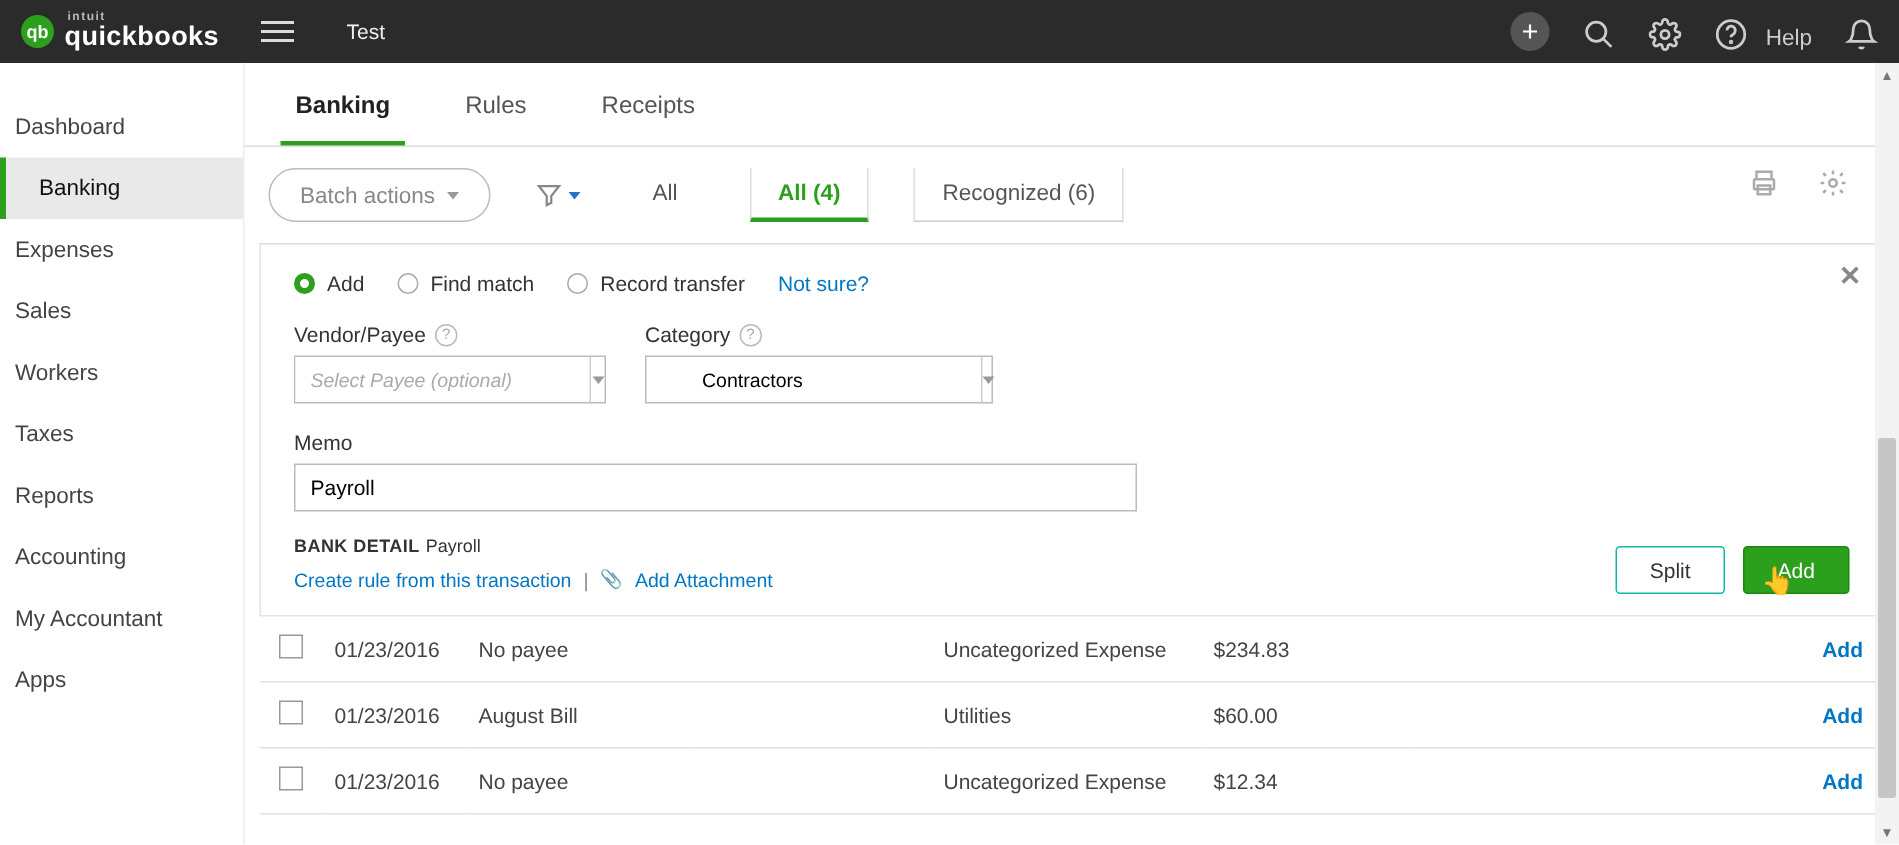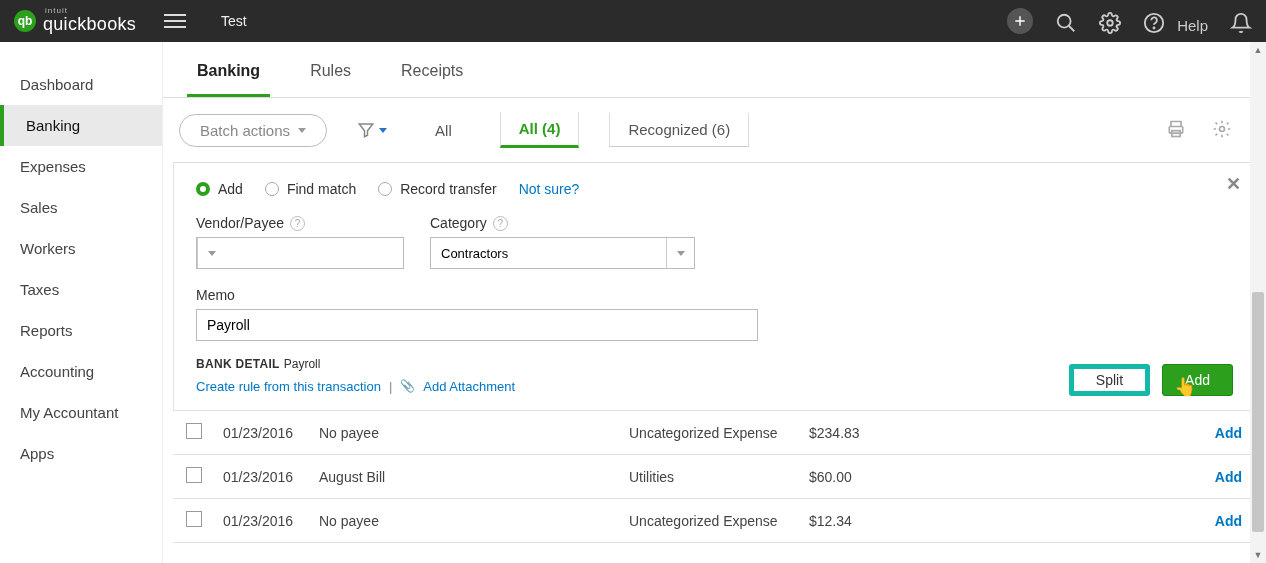--- a/index.html
+++ b/index.html
@@ -1,39 +1,39 @@
 <!DOCTYPE html>
 <html><head>
 <meta charset="utf-8">
 <style>
   * { box-sizing: border-box; margin: 0; padding: 0; font-family: -apple-system, BlinkMacSystemFont, "Segoe UI", Arial, sans-serif; }
   body { width:1266px; height:563px; overflow:hidden; background:#fff; color:#333; font-size:14px;}
   .topbar { height:42px; background:#2b2b2b; color:#fff; display:flex; align-items:center; padding:0 14px; }
   .logo-dot { width:22px; height:22px; background:#2ca01c; border-radius:50%; display:flex; align-items:center; justify-content:center; margin-right:7px; font-weight:bold; color:#fff; font-size:12px;}
-  .brand { font-size:18px; font-weight:400; letter-spacing:.3px; margin-right:28px;}
+  .brand { font-size:18px; font-weight:700; letter-spacing:.3px; margin-right:28px;}
   .brand .intu { font-size:8px; display:block; line-height:6px; letter-spacing:1px; color:#bbb; margin-left:2px;}
   .brand-wrap { display:flex; align-items:center;}
   .hamburger { width:22px; display:flex; flex-direction:column; gap:4px; margin-right:22px; cursor:pointer;}
   .hamburger span{height:2px;background:#ddd;}
   .company { color:#eee; font-size:14px;margin-left:13px;}
   .top-right { margin-left:auto; display:flex; align-items:flex-end; gap:22px;}
   .circ { width:26px;height:26px;border-radius:50%;background:#555;display:flex;align-items:center;justify-content:center;cursor:pointer;}
   .top-icon { width:22px; height:22px; display:flex; align-items:center; justify-content:center; cursor:pointer; }
   .top-icon svg { stroke:#ccc; }
   .help-text { color:#ccc; font-size:15px; margin-left:-10px; }
   .layout { display:flex; height:calc(563px - 42px); }
   .sidebar { width:163px; background:#fff; border-right:1px solid #eee; padding-top:22px;}
-  .nav-item{padding:12px 20px;font-size:15px;color:#444;cursor:pointer;}
+  .nav-item{padding:12px 10px;font-size:15px;color:#444;cursor:pointer;}
   .nav-item.active{background:#e9e9e9;color:#111; border-left:4px solid #2ca01c; padding-left:22px; font-weight:500;}
   .main{flex:1; position:relative;}
   .tabs{display:flex;gap:30px;padding:14px 24px 0;border-bottom:1px solid #ddd;}
   .tab{padding:6px 10px 14px;color:#555;font-size:16px;cursor:pointer; border-bottom:3px solid transparent;}
   .tab.active{color:#222;font-weight:700;border-bottom-color:#2ca01c;}
   .content-scroll{height:calc(100% - 48px); overflow:auto; position:relative;}
-  .toolbar{display:flex;align-items:center;gap:30px;padding:14px 12px 10px 16px;}
+  .toolbar{display:flex;gap:30px;padding:14px 12px 10px 16px;}
   .batch{border:1px solid #bbb;border-radius:20px;padding:7px 20px;color:#888;display:flex;align-items:center;gap:8px;cursor:pointer;font-size:15px;}
   .chev-down{width:0;height:0;border-left:4px solid transparent;border-right:4px solid transparent;border-top:5px solid #999;}
   .filter-funnel{display:flex;align-items:center;gap:4px;cursor:pointer;}
   .chip{padding:8px 18px;cursor:pointer;color:#555;font-size:15px;}
   .chip.all{}
   .chip.active{color:#2ca01c;font-weight:700;border-bottom:3px solid #2ca01c;}
   .chip.recognized{color:#555;}
   .chip-box{border-left:1px solid #ddd;border-right:1px solid #ddd;border-bottom:1px solid #ccc;}
   .tool-icons{margin-left:auto;display:flex;gap:26px;padding-right:22px;}
   .ti{cursor:pointer;}
@@ -43,35 +43,35 @@
   .radio-row{display:flex;align-items:center;gap:22px;margin-bottom:18px;}
   .radio{display:flex;align-items:center;gap:8px;cursor:pointer;color:#333;font-size:14px;}
   .rdot{width:14px;height:14px;border:1px solid #aaa;border-radius:50%;display:flex;align-items:center;justify-content:center;}
   .radio.sel .rdot{border-width:4px;border-color:#2ca01c;}
   .link{color:#0077c5;cursor:pointer;}
   .form-row{display:flex;gap:26px;}
   .field label{font-size:14px;color:#333;display:flex;align-items:center;gap:6px;margin-bottom:6px;}
   .help-q{width:15px;height:15px;border:1px solid #bbb;border-radius:50%;font-size:10px;color:#aaa;display:inline-flex;align-items:center;justify-content:center;}
   .select{display:flex;align-items:center;border:1px solid #bbb;height:32px;background:#fff;}
   .select.vendor{width:208px;}
-  .select.category{width:265px;}
+  .select.category{width:232px;padding-left:27px;}
   .select input{flex:1;border:none;padding:0 10px;font-size:13px;height:100%;outline:none;font-style:normal;}
   .select input::placeholder{font-style:italic;color:#aaa;}
   .select .dd{width:28px;border-left:1px solid #ccc;height:100%;display:flex;align-items:center;justify-content:center;cursor:pointer;}
   .memo-label{margin-top:18px;margin-bottom:6px;font-size:14px;}
   .memo-input{width:562px;height:32px;border:1px solid #bbb;padding:0 10px;font-size:14px;outline:none;}
   .detail-row{margin-top:16px;display:flex;align-items:center;}
   .bank-detail{font-size:12px;color:#333;}
   .bank-detail b{font-weight:700;margin-right:4px;letter-spacing:.3px;}
   .rule-links{margin-top:8px;font-size:13px;display:flex;gap:8px;}
   .rule-links .sep{color:#888;}
   .attach-clip{color:#888;font-size:12px;}
   .panel-buttons{position:absolute;right:22px;bottom:14px;display:flex;gap:12px;align-items:center;}
   .btn{height:32px;padding:0 22px;border-radius:3px;font-size:14px;cursor:pointer;display:flex;align-items:center;justify-content:center;}
-  .btn.split{background:#fff;border:5px solid #14b8a6;color:#333;}
+  .btn.split{background:#fff;border:1px solid #14b8a6;color:#333;}
   .btn.add{background:#2ca01c;border:1px solid #198a0f;color:#fff;font-weight:500;}
   .cursor-hand{position:absolute;right:36px;bottom:-2px;pointer-events:none;font-size:18px;}
   table.txn{width:calc(100% - 20px);margin:0 10px;border-collapse:collapse;}
   table.txn td{border-bottom:1px solid #e1e1e1;padding:12px 8px;font-size:14px;color:#444;vertical-align:middle;}
   .cb{width:16px;height:16px;border:1px solid #999;display:inline-block;cursor:pointer;}
   td.amt{padding-right:18px;color:#333;}
   td.action{width:120px;}
   .addlink{color:#0077c5;font-weight:700;cursor:pointer;float:right;padding-right:6px;}
   .scrollbar-right{position:absolute;right:0;top:0;bottom:0;width:16px;background:#f3f3f3;}
   .scrollbar-thumb{position:absolute;right:2px;width:12px;background:#c6c6c6;border-radius:2px;}
@@ -202,20 +202,21 @@
           <span class="link">Not sure?</span>
         </div>
 
         <div class="form-row">
           <div class="field">
             <label>
                 <span>Vendor/Payee</span>
                 <span class="help-q">?</span>
               </label>
             <div class="select vendor">
+              <input type="text" placeholder="Select Payee (optional)" style="">
               <div class="dd">
                   <span class="chev-down"></span>
                 </div>
             </div>
           </div>
           <div class="field">
             <label>
                 <span>Category</span>
                 <span class="help-q">?</span>
               </label>

